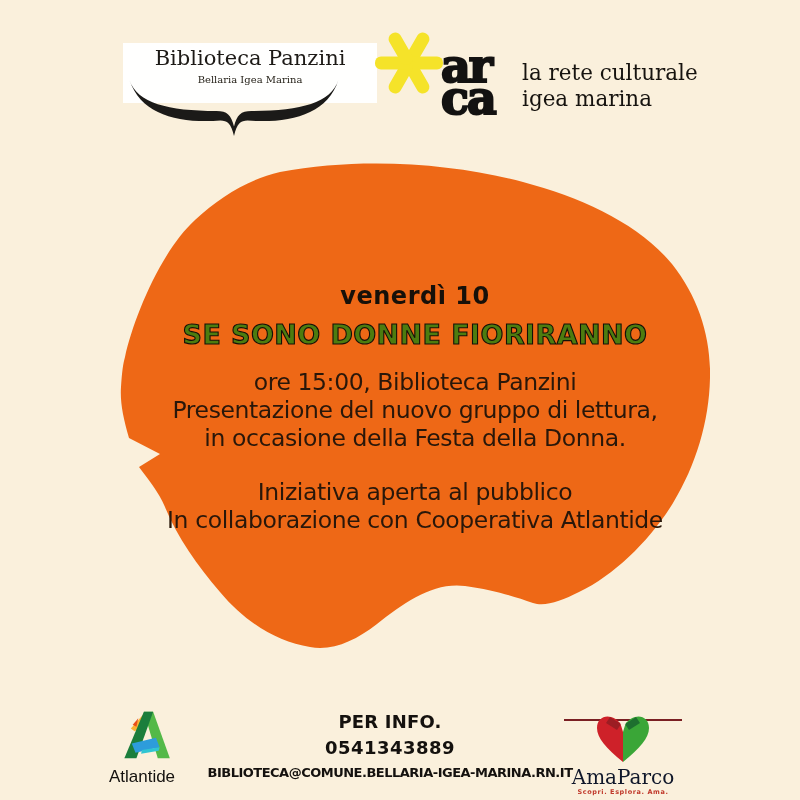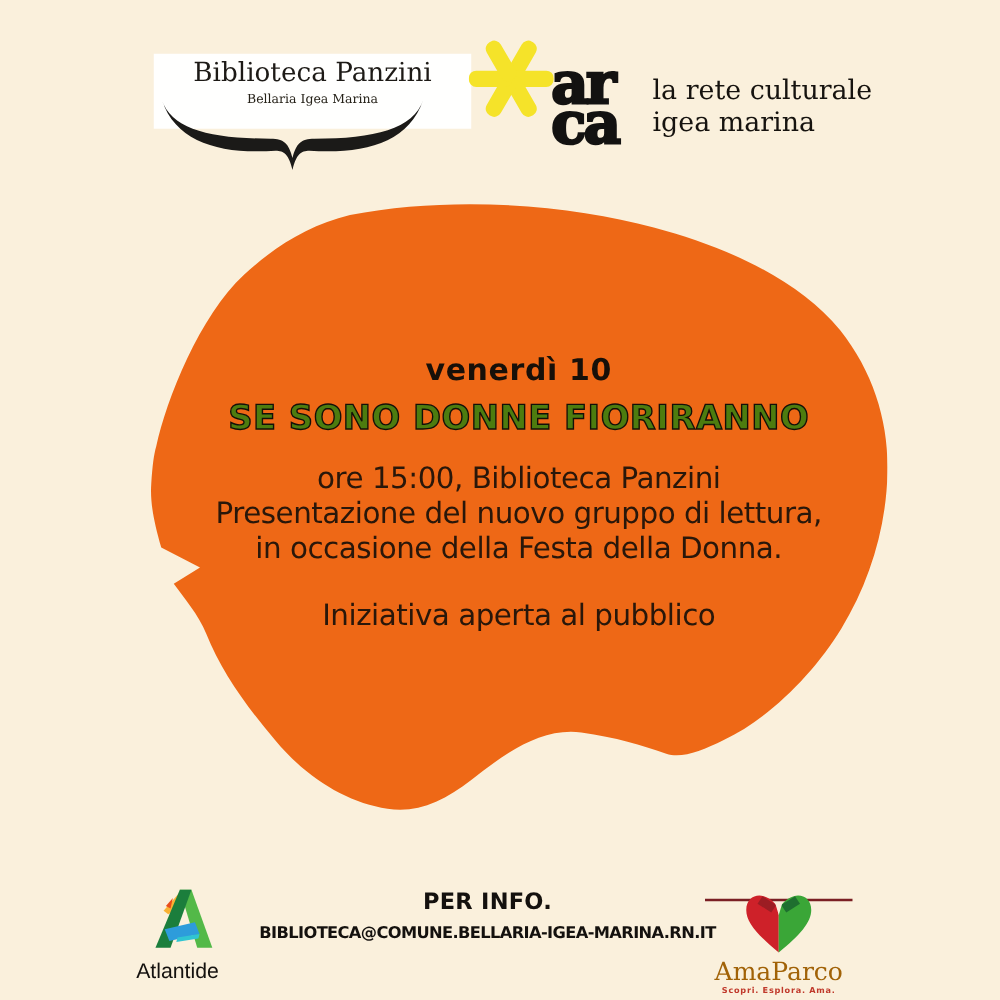--- a/index.html
+++ b/index.html
@@ -59,21 +59,21 @@
     position:absolute;left:140px;top:711px;width:500px;text-align:center;color:#14110e;
   }
   .info-heading{font-size:18px;font-weight:bold;letter-spacing:.2px;}
   .info-phone{font-size:18px;font-weight:bold;margin-top:5px;letter-spacing:.5px;}
   .info-email{font-size:13px;font-weight:bold;margin-top:7px;letter-spacing:-.5px;white-space:nowrap;}
   .amaparco{position:absolute;left:556px;top:714px;width:150px;text-align:center;}
   .amaparco-line{position:absolute;left:8px;top:5px;width:118px;height:2px;background:#7a1f23;}
   .amaparco-heart{position:absolute;left:38px;top:0;width:58px;height:50px;}
   .amaparco-label{
     position:absolute;left:0;top:51px;width:134px;text-align:center;
-    font-family:"DejaVu Serif",serif;font-size:20px;color:#a16207;
+    font-family:"DejaVu Serif",serif;font-size:20px;color:#0f172a;
   }
   .amaparco-tagline{
     position:absolute;left:0;top:74px;width:134px;text-align:center;
     font-size:6.5px;font-weight:bold;letter-spacing:.6px;color:#c0392b;
   }
 </style>
 </head>
 <body>
 
 <div class="library-box">
@@ -130,37 +130,39 @@
 <div class="blob-text">
   <div class="ev-date">venerdì 10</div>
   <div class="ev-title">SE SONO DONNE FIORIRANNO</div>
   <div class="ev-details">
     <div>ore 15:00, Biblioteca Panzini</div>
     <div>Presentazione del nuovo gruppo di lettura,</div>
     <div>in occasione della Festa della Donna.</div>
   </div>
   <div class="ev-notes">
     <div>Iniziativa aperta al pubblico</div>
+    <div>In collaborazione con Cooperativa Atlantide</div>
   </div>
 </div>
 
 <div class="atlantide">
   <svg viewBox="0 0 60 56">
     <polygon fill="#F9B233" points="18,20 33,3 29,19 22,23"></polygon>
     <polygon fill="#E94E1B" points="20,16 26,9 24,18"></polygon>
     <polygon fill="#53B948" points="32,2 42,2 60,52 47,52"></polygon>
     <polygon fill="#1B7E3C" points="32,2 42,2 24,52 11,52"></polygon>
     <polygon fill="#2D9CDB" points="19,36 45,30 49,40 23,46"></polygon>
     <polygon fill="#30C5D2" points="30,43 49,40 48,44 29,47"></polygon>
   </svg>
   <div class="atlantide-label">Atlantide</div>
 </div>
 
 <div class="info-block">
   <div class="info-heading">PER INFO.</div>
+  <div class="info-phone">0541343889</div>
   <div class="info-email">BIBLIOTECA@COMUNE.BELLARIA-IGEA-MARINA.RN.IT</div>
 </div>
 
 <div class="amaparco">
   <div class="amaparco-line"></div>
   <svg class="amaparco-heart" viewBox="0 0 58 50">
     <defs>
       <clipPath id="hl">
           <rect x="0" y="0" width="29" height="50"></rect>
         </clipPath>

